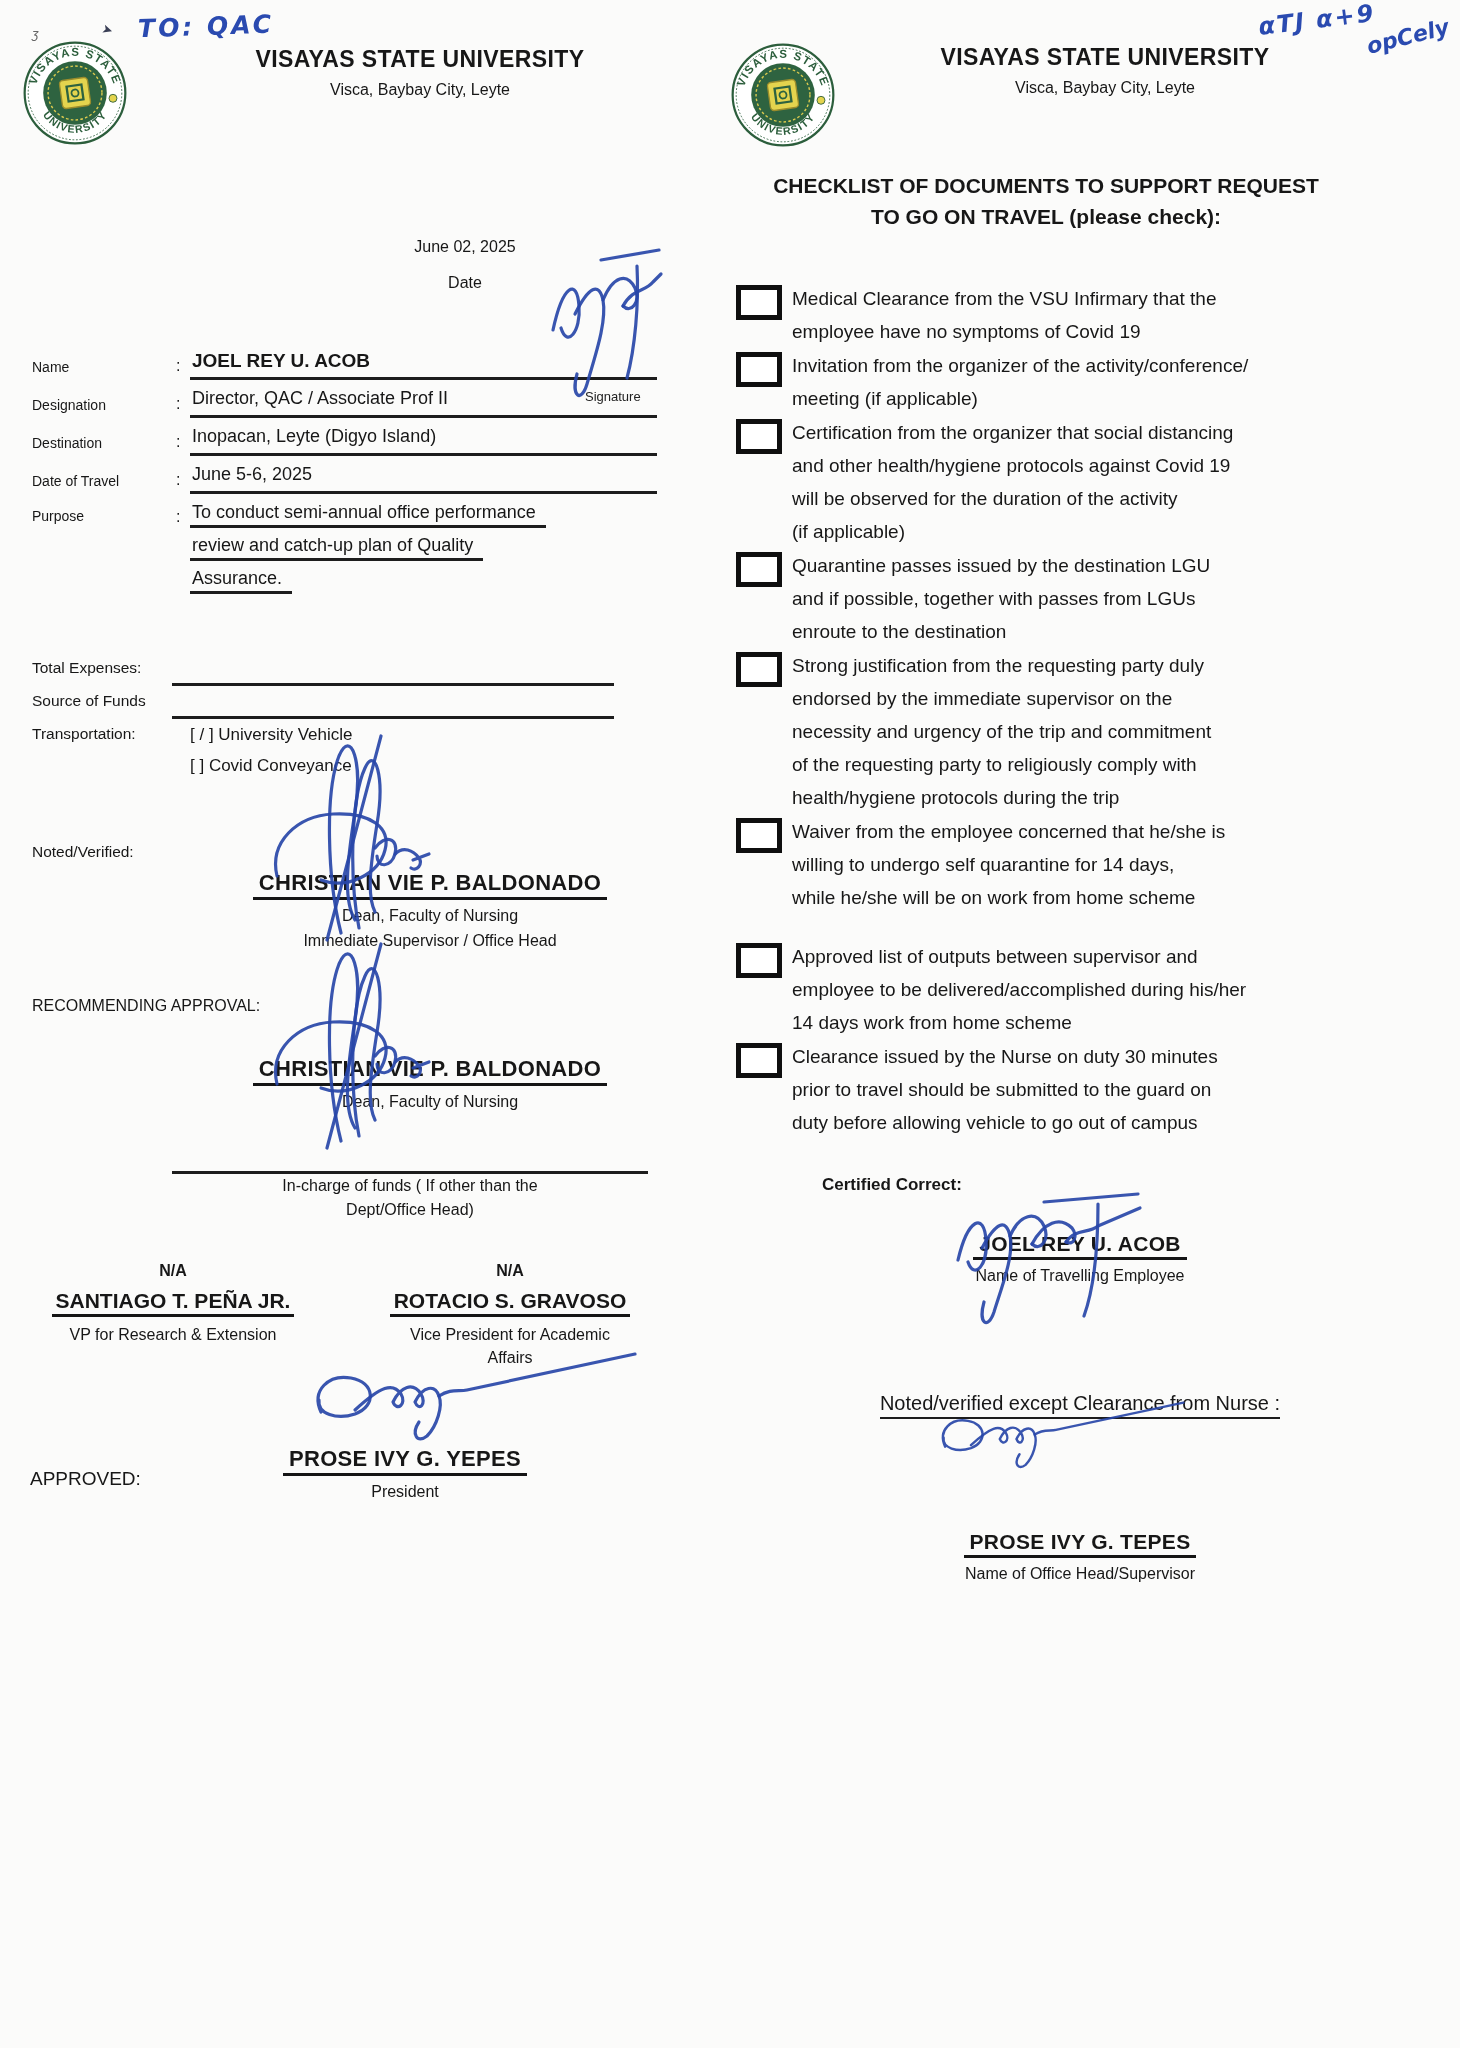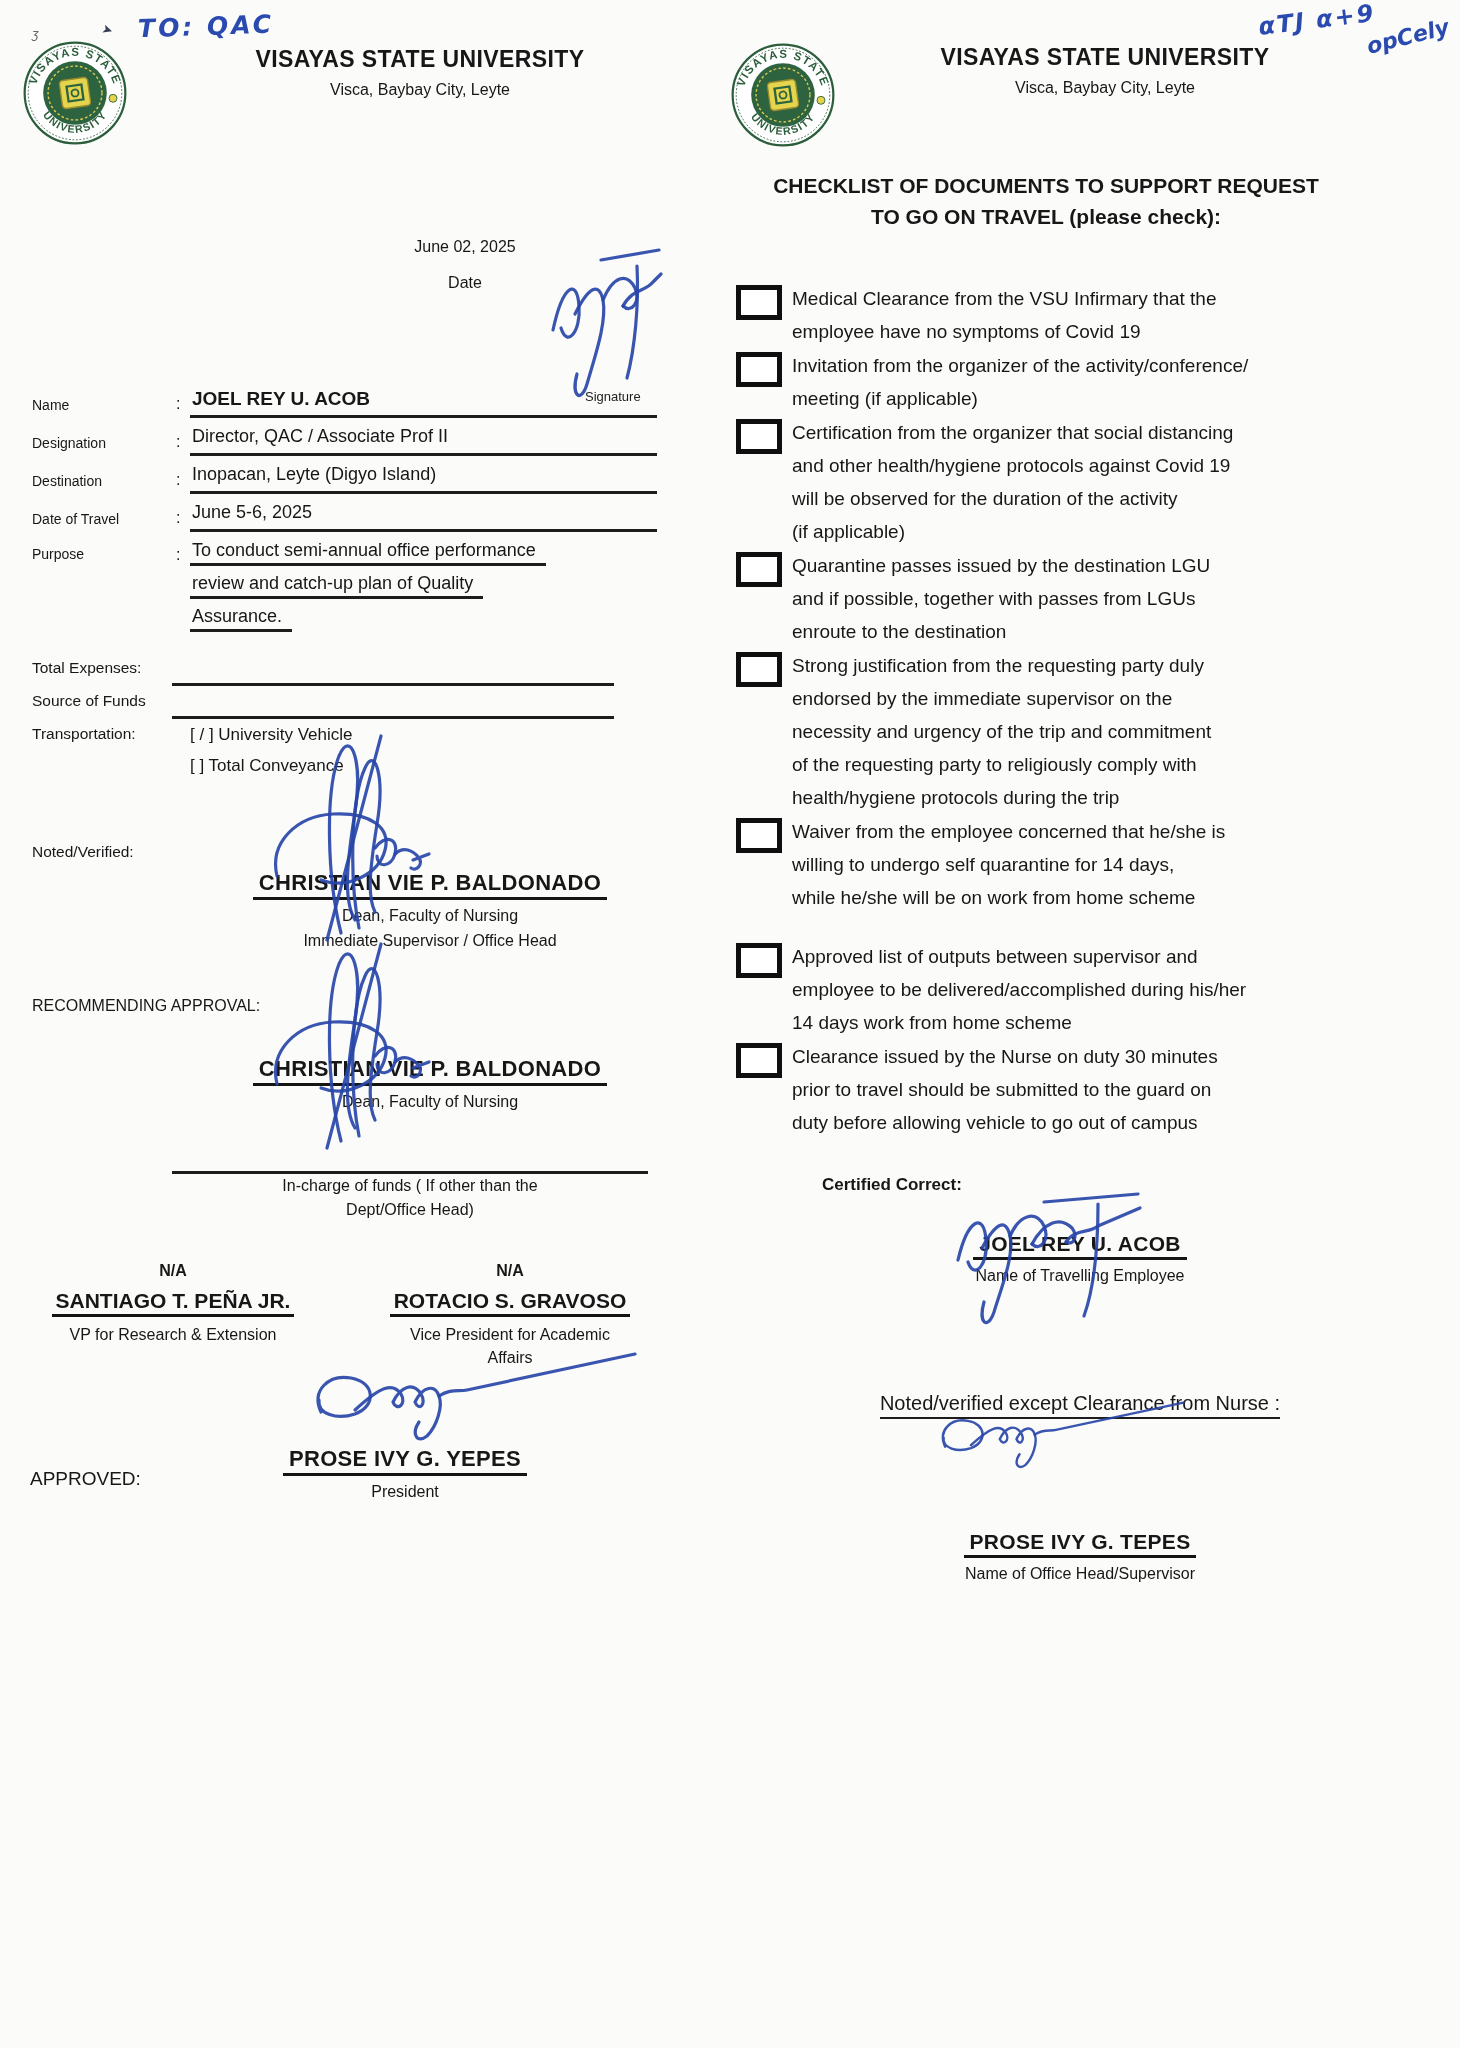--- a/index.html
+++ b/index.html
@@ -29,21 +29,21 @@
   .uni-name { font-size:23px; font-weight:bold; letter-spacing:0.4px; }
   .uni-addr { font-size:16px; margin-top:8px; }
 
   .form-title { left:140px; top:166px; width:500px; font-size:22px; font-weight:bold; letter-spacing:0.3px; }
   .chk-title { left:735px; top:170px; width:622px; font-size:21px; font-weight:bold; line-height:31px; }
 
   .date-block { left:385px; top:238px; width:160px; font-size:16px; }
   .date-label { margin-top:18px; }
 
   
-  .fields { left:32px; top:350px; width:625px;margin-top:38px; }
+  .fields { left:32px; top:350px; width:625px; }
   .frow { position:relative; margin-bottom:8px; }
   .flabel { position:absolute; left:0; bottom:5px; font-size:14px; }
   .fcolon { position:absolute; left:144px; bottom:5px; font-size:16px; }
   .fvalue { margin-left:158px; border-bottom:3px solid #1d1d1d; font-size:18px; padding:0 2px 2px; min-height:25px; }
   .fvalue.bold { font-weight:bold; font-size:19px; }
   .frow.purpose .flabel { bottom:auto; top:6px; }
   .purpose-lines { margin-left:158px; }
   .pline { display:table; border-bottom:3px solid #1d1d1d; font-size:18px; padding:0 10px 2px 2px; margin-bottom:7px; }
   .sig-caption { left:585px; top:389px; font-size:13px; color:#222; }
 
@@ -217,21 +217,21 @@
     </div>
     <div class="exp-row">
       <span>Source of Funds</span>
       <span class="exp-line"></span>
     </div>
     <div class="exp-row trans-row">
       <span>Transportation:</span>
       <span class="trans-opt">[ / ] University Vehicle</span>
     </div>
     <div class="exp-row trans-row">
-      <span class="trans-opt">[ ] Total Conveyance</span>
+      <span class="trans-opt">[ ] Covid Conveyance</span>
     </div>
   </div>
 
   <div class="abs small-label noted-label">Noted/Verified:</div>
   <div class="abs sign-block noted-block">
     <div class="sign-name">CHRISTIAN VIE P. BALDONADO</div>
     <div class="sign-sub">Dean, Faculty of Nursing</div>
     <div class="sign-sub">Immediate Supervisor / Office Head</div>
   </div>
 

